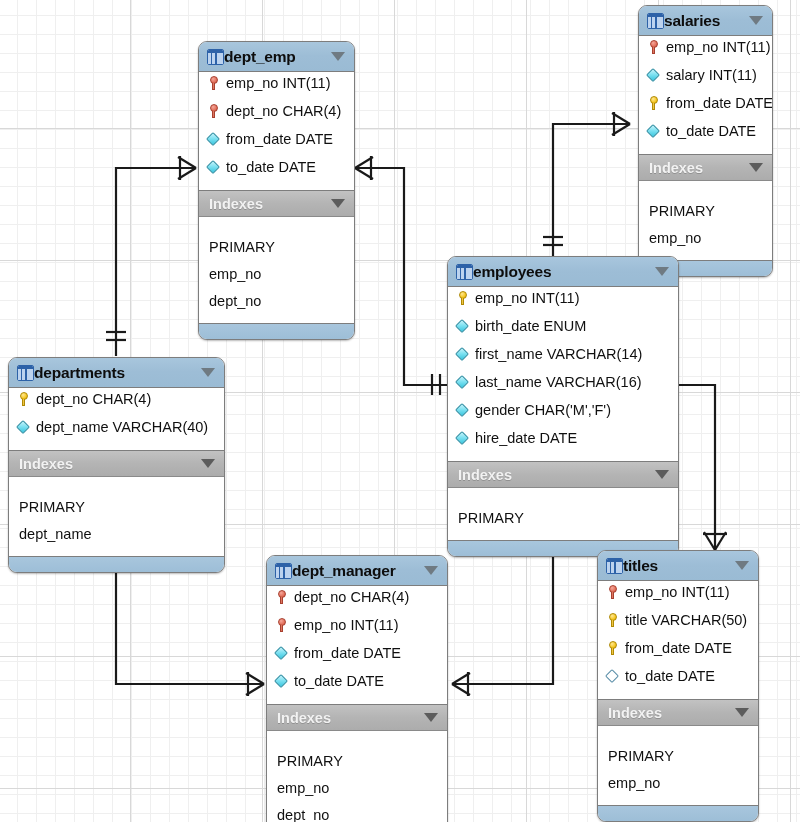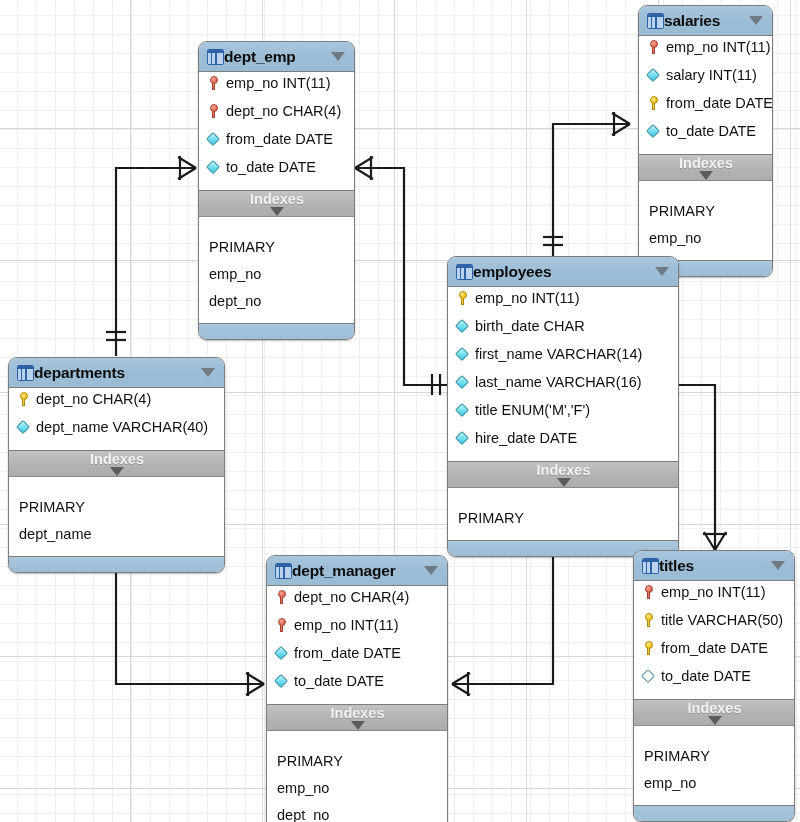--- a/index.html
+++ b/index.html
@@ -110,21 +110,20 @@
     content:"";position:absolute;left:0.5px;top:2.5px;width:10px;height:10px;
     background:#ffffff;border:1.2px solid #5a8ea8;box-sizing:border-box;
     transform:rotate(45deg);border-radius:1.5px;
   }
 
   .idx-bar{
     height:27px;display:flex;align-items:center;padding:0 9px 0 10px;
     background:linear-gradient(to bottom,#c2c2c2 0%,#b4b4b4 50%,#acacac 100%);
     border-top:1px solid #7d7d7d;border-bottom:1px solid #8a8a8a;
     box-sizing:border-box;
-    flex-direction:column;
   }
   .idx-bar .lbl{
     flex:1;font-size:14.5px;font-weight:bold;color:#f2f2f2;
     text-shadow:0 1px 0 rgba(0,0,0,.18);
   }
   .tbl-foot{
     height:15px;
     background:linear-gradient(to bottom,#a8c6dd,#9dbed7);
     border-top:1px solid #7d7d7d;
   }
@@ -280,33 +279,33 @@
       <span class="tbl-title">employees</span>
       <span class="caret"></span>
     </div>
     <div class="fields">
       <div class="row">
           <span class="ico key-y"></span>
           <span>emp_no INT(11)</span>
         </div>
       <div class="row">
           <span class="ico dia-c"></span>
-          <span>birth_date CHAR</span>
+          <span>birth_date ENUM</span>
         </div>
       <div class="row">
           <span class="ico dia-c"></span>
           <span>first_name VARCHAR(14)</span>
         </div>
       <div class="row">
           <span class="ico dia-c"></span>
           <span>last_name VARCHAR(16)</span>
         </div>
       <div class="row">
           <span class="ico dia-c"></span>
-          <span>title ENUM('M','F')</span>
+          <span>gender CHAR('M','F')</span>
         </div>
       <div class="row">
           <span class="ico dia-c"></span>
           <span>hire_date DATE</span>
         </div>
     </div>
     <div class="idx-bar">
       <span class="lbl">Indexes</span>
       <span class="caret dark"></span>
     </div>
@@ -384,21 +383,21 @@
       <div class="row idx-row">
           <span>emp_no</span>
         </div>
       <div class="row idx-row">
           <span>dept_no</span>
         </div>
     </div>
     <div class="tbl-foot"></div>
   </div>
 
-  <div class="tbl" style="left:633px;top:550px;width:162px;">
+  <div class="tbl" style="left:597px;top:550px;width:162px;">
     <div class="tbl-head">
       <span class="tbl-icon"></span>
       <span class="tbl-title">titles</span>
       <span class="caret"></span>
     </div>
     <div class="fields">
       <div class="row">
           <span class="ico key-r"></span>
           <span>emp_no INT(11)</span>
         </div>

